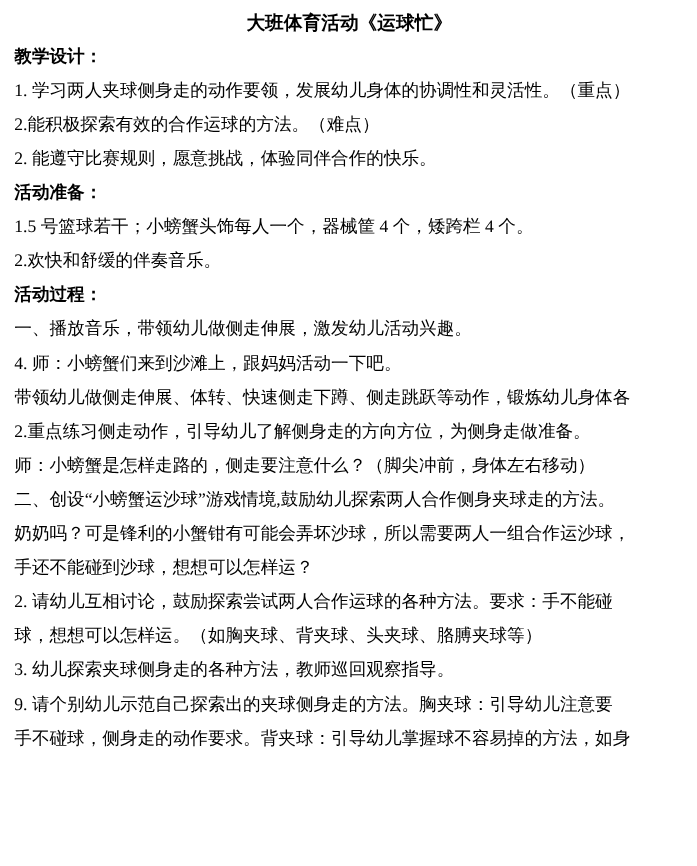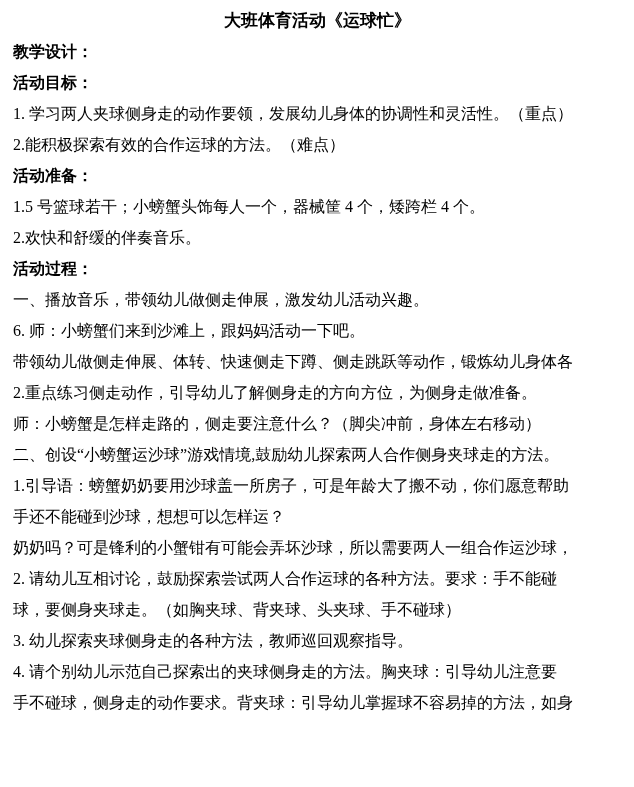--- a/index.html
+++ b/index.html
@@ -37,34 +37,33 @@
     font-weight: bold;
   }
 </style>
 </head>
 <body>
 
 <div class="page">
   <h1 class="doc-title">大班体育活动《运球忙》</h1>
 
   <p class="line heading">教学设计：</p>
-  <p class="line heading">活动目标：</p>
   <p class="line">1. 学习两人夹球侧身走的动作要领，发展幼儿身体的协调性和灵活性。（重点）</p>
   <p class="line">2.能积极探索有效的合作运球的方法。（难点）</p>
+  <p class="line">2. 能遵守比赛规则，愿意挑战，体验同伴合作的快乐。</p>
   <p class="line heading">活动准备：</p>
   <p class="line">1.5 号篮球若干；小螃蟹头饰每人一个，器械筐 4 个，矮跨栏 4 个。</p>
   <p class="line">2.欢快和舒缓的伴奏音乐。</p>
   <p class="line heading">活动过程：</p>
   <p class="line">一、播放音乐，带领幼儿做侧走伸展，激发幼儿活动兴趣。</p>
-  <p class="line">6. 师：小螃蟹们来到沙滩上，跟妈妈活动一下吧。</p>
+  <p class="line">4. 师：小螃蟹们来到沙滩上，跟妈妈活动一下吧。</p>
   <p class="line">带领幼儿做侧走伸展、体转、快速侧走下蹲、侧走跳跃等动作，锻炼幼儿身体各</p>
   <p class="line">2.重点练习侧走动作，引导幼儿了解侧身走的方向方位，为侧身走做准备。</p>
   <p class="line">师：小螃蟹是怎样走路的，侧走要注意什么？（脚尖冲前，身体左右移动）</p>
   <p class="line">二、创设“小螃蟹运沙球”游戏情境,鼓励幼儿探索两人合作侧身夹球走的方法。</p>
-  <p class="line">1.引导语：螃蟹奶奶要用沙球盖一所房子，可是年龄大了搬不动，你们愿意帮助</p>
+  <p class="line">奶奶吗？可是锋利的小蟹钳有可能会弄坏沙球，所以需要两人一组合作运沙球，</p>
   <p class="line">手还不能碰到沙球，想想可以怎样运？</p>
-  <p class="line">奶奶吗？可是锋利的小蟹钳有可能会弄坏沙球，所以需要两人一组合作运沙球，</p>
   <p class="line">2. 请幼儿互相讨论，鼓励探索尝试两人合作运球的各种方法。要求：手不能碰</p>
-  <p class="line">球，要侧身夹球走。（如胸夹球、背夹球、头夹球、手不碰球）</p>
+  <p class="line">球，想想可以怎样运。（如胸夹球、背夹球、头夹球、胳膊夹球等）</p>
   <p class="line">3. 幼儿探索夹球侧身走的各种方法，教师巡回观察指导。</p>
-  <p class="line">4. 请个别幼儿示范自己探索出的夹球侧身走的方法。胸夹球：引导幼儿注意要</p>
+  <p class="line">9. 请个别幼儿示范自己探索出的夹球侧身走的方法。胸夹球：引导幼儿注意要</p>
   <p class="line">手不碰球，侧身走的动作要求。背夹球：引导幼儿掌握球不容易掉的方法，如身</p>
 </div>
 
 </body></html>

